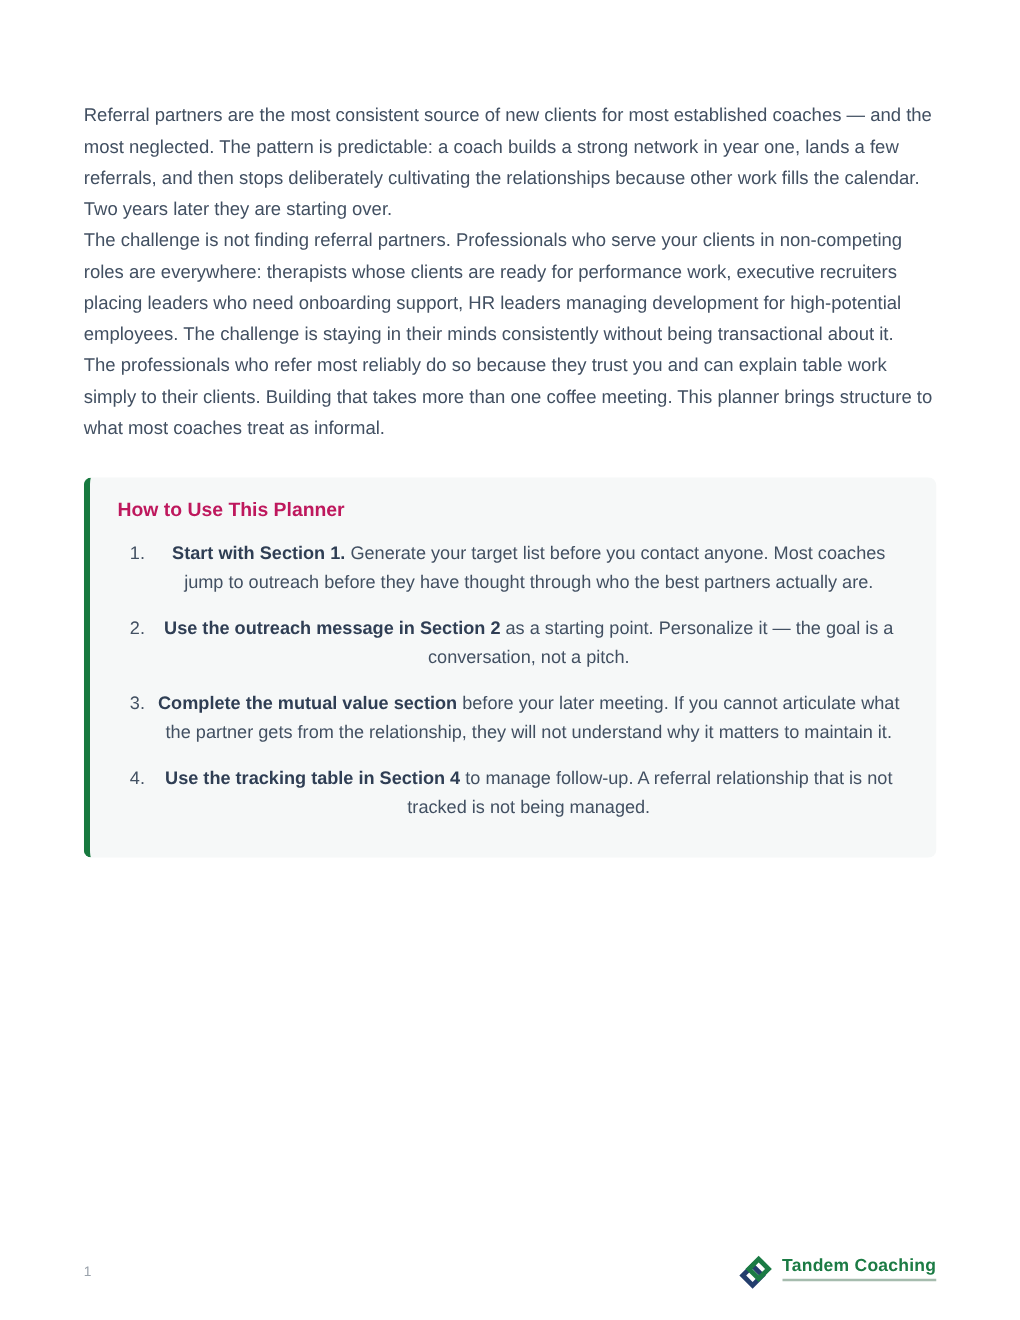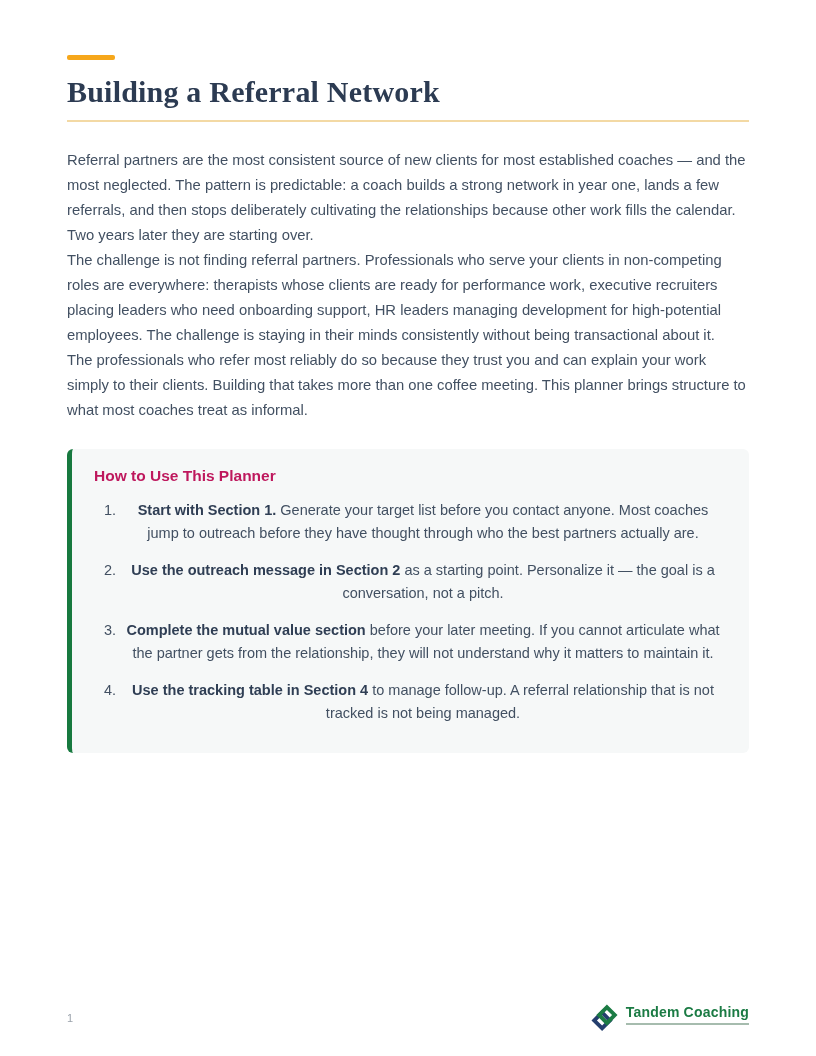--- a/index.html
+++ b/index.html
@@ -92,29 +92,25 @@
     border-bottom: 2px solid #a6bcae;
     letter-spacing: 0.2px;
   }
 </style>
 </head>
 <body>
 
 <div class="page">
   <div class="content">
 
-    <header>
-      <div class="accent-bar"></div>
-      <h1 class="title">Building a Referral Network</h1>
-    </header>
 
     <section class="intro">
       <p>Referral partners are the most consistent source of new clients for most established coaches — and the most neglected. The pattern is predictable: a coach builds a strong network in year one, lands a few referrals, and then stops deliberately cultivating the relationships because other work fills the calendar. Two years later they are starting over.</p>
       <p>The challenge is not finding referral partners. Professionals who serve your clients in non-competing roles are everywhere: therapists whose clients are ready for performance work, executive recruiters placing leaders who need onboarding support, HR leaders managing development for high-potential employees. The challenge is staying in their minds consistently without being transactional about it.</p>
-      <p>The professionals who refer most reliably do so because they trust you and can explain your work simply to their clients. Building that takes more than one coffee meeting. This planner brings structure to what most coaches treat as informal.</p>
+      <p>The professionals who refer most reliably do so because they trust you and can explain table work simply to their clients. Building that takes more than one coffee meeting. This planner brings structure to what most coaches treat as informal.</p>
     </section>
 
     <aside class="callout">
       <h2>How to Use This Planner</h2>
       <ol>
         <li><strong>Start with Section 1.</strong><span> Generate your target list before you contact anyone. Most coaches jump to outreach before they have thought through who the best partners actually are.</span></li>
         <li><strong>Use the outreach message in Section 2</strong><span> as a starting point. Personalize it — the goal is a conversation, not a pitch.</span></li>
         <li><strong>Complete the mutual value section</strong><span> before your later meeting. If you cannot articulate what the partner gets from the relationship, they will not understand why it matters to maintain it.</span></li>
         <li><strong>Use the tracking table in Section 4</strong><span> to manage follow-up. A referral relationship that is not tracked is not being managed.</span></li>
       </ol>

